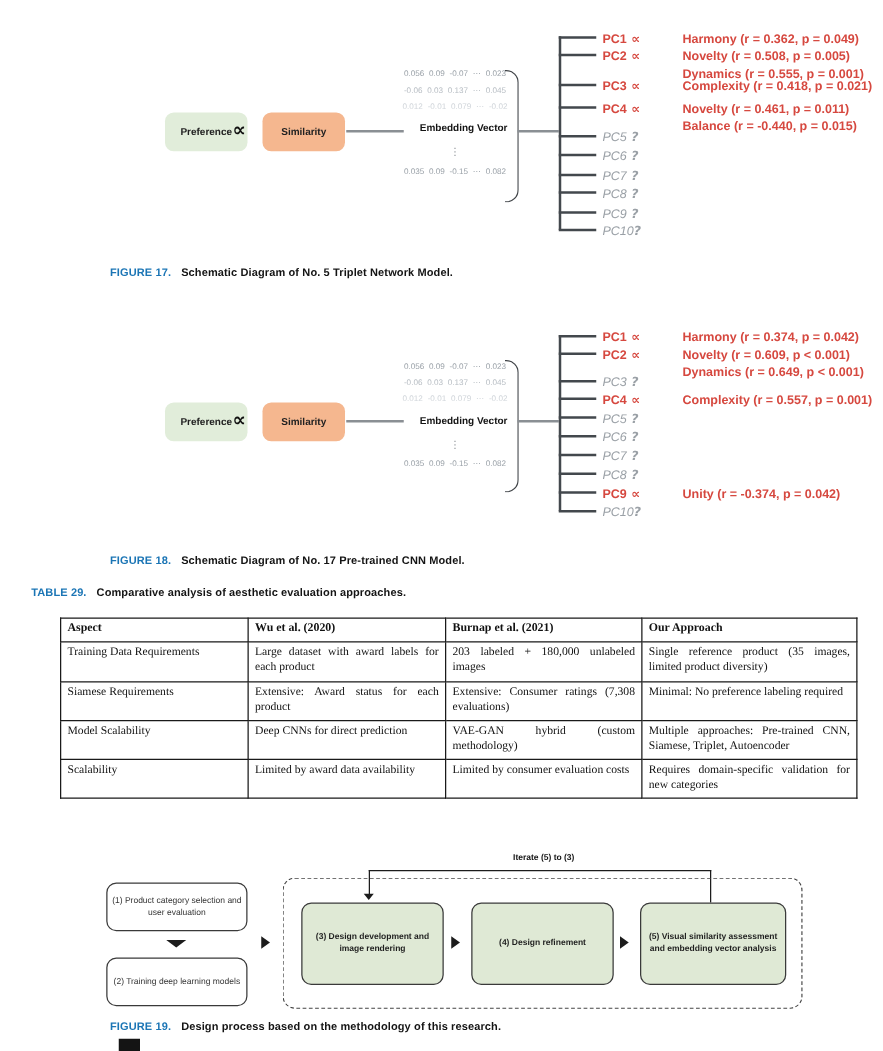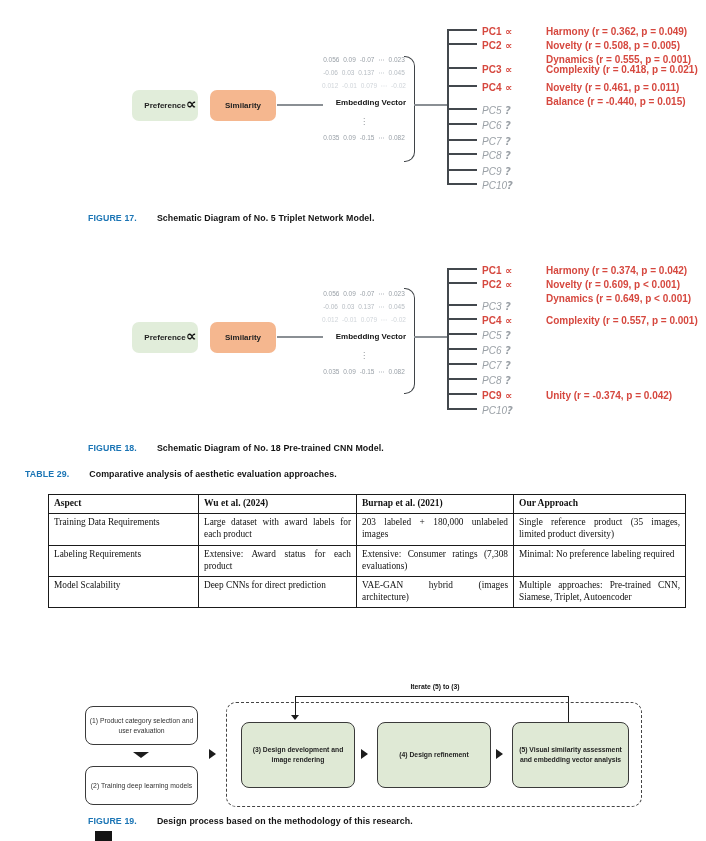--- a/index.html
+++ b/index.html
@@ -30,21 +30,21 @@
   .pclabel{flex:0 0 23px;font-weight:bold;}
   .pcsym{flex:0 0 15px;font-weight:bold;font-family:"DejaVu Sans",sans-serif;}
   .sig{color:var(--accent_red,#d6483f);}
   .nsig{color:#9aa0a6;font-style:italic;}
   .nsig .pclabel{font-weight:normal;}
   .pctext{font-weight:600;}
   .pctext span{display:block;padding-left:26px;}
 
   
   .caption{position:absolute;font-size:8.8px;font-weight:bold;color:#141414;letter-spacing:0.1px;}
-  .cap-label{color:var(--accent_blue,#1b75b5);padding-right:20px;}
+  .cap-label{color:var(--accent_blue,#1b75b5);padding-right:8px;}
 
   
   .tbl{position:absolute;left:48px;top:494px;}
   table{border-collapse:collapse;table-layout:fixed;width:637px;
         font-family:"Liberation Serif","DejaVu Serif",serif;font-size:9.3px;color:#111;}
   th,td{border:1px solid #1a1a1a;padding:2px 5px 4px;vertical-align:top;line-height:1.3;}
   th{text-align:left;font-size:9.5px;}
   td{text-align:justify;}
   td.c1{text-align:left;}
 
@@ -245,61 +245,67 @@
       <span></span>
     </span>
   </div>
   <div class="pcrow nsig" style="top:404px">
     <span class="stub"></span>
     <span class="pclabel">PC10</span>
     <span class="pcsym">?</span>
   </div>
 
   <div class="caption" style="left:88px;top:443px">
-    <span class="cap-label">FIGURE 18.</span><span>Schematic Diagram of No. 18 Pre-trained CNN Model.</span>
+    <span class="cap-label">FIGURE 18.</span><span>Schematic Diagram of No. 17 Pre-trained CNN Model.</span>
   </div>
 
   <div class="caption" style="left:25px;top:469px">
     <span class="cap-label">TABLE 29.</span><span>Comparative analysis of aesthetic evaluation approaches.</span>
   </div>
 
   <div class="tbl">
     <table>
       <colgroup>
           <col style="width:150px">
           <col style="width:158px">
           <col style="width:157px">
           <col style="width:172px">
         </colgroup>
       <thead>
         <tr>
           <th>Aspect</th>
-          <th>Wu et al. (2024)</th>
+          <th>Wu et al. (2020)</th>
           <th>Burnap et al. (2021)</th>
           <th>Our Approach</th>
         </tr>
       </thead>
       <tbody>
         <tr>
           <td class="c1">Training Data Requirements</td>
           <td>Large dataset with award labels for each product</td>
           <td>203 labeled + 180,000 unlabeled images</td>
           <td>Single reference product (35 images, limited product diversity)</td>
         </tr>
         <tr>
-          <td class="c1">Labeling Requirements</td>
+          <td class="c1">Siamese Requirements</td>
           <td>Extensive: Award status for each product</td>
           <td>Extensive: Consumer ratings (7,308 evaluations)</td>
           <td>Minimal: No preference labeling required</td>
         </tr>
         <tr>
           <td class="c1">Model Scalability</td>
           <td>Deep CNNs for direct prediction</td>
-          <td>VAE-GAN hybrid (images architecture)</td>
+          <td>VAE-GAN hybrid (custom methodology)</td>
           <td>Multiple approaches: Pre-trained CNN, Siamese, Triplet, Autoencoder</td>
+        </tr>
+        <tr>
+          <td class="c1">Scalability</td>
+          <td>Limited by award data availability</td>
+          <td>Limited by consumer evaluation costs</td>
+          <td>Requires domain-specific validation for new categories</td>
         </tr>
       </tbody>
     </table>
   </div>
 
   <div class="iterate">Iterate (5) to (3)</div>
   <div class="fline" style="left:295px;top:696px;width:274px;height:1px"></div>
   <div class="fline" style="left:568px;top:696px;width:1px;height:26px"></div>
   <div class="fline" style="left:295px;top:696px;width:1px;height:20px"></div>
   <div class="tri-down-sm" style="left:291px;top:715px"></div>

